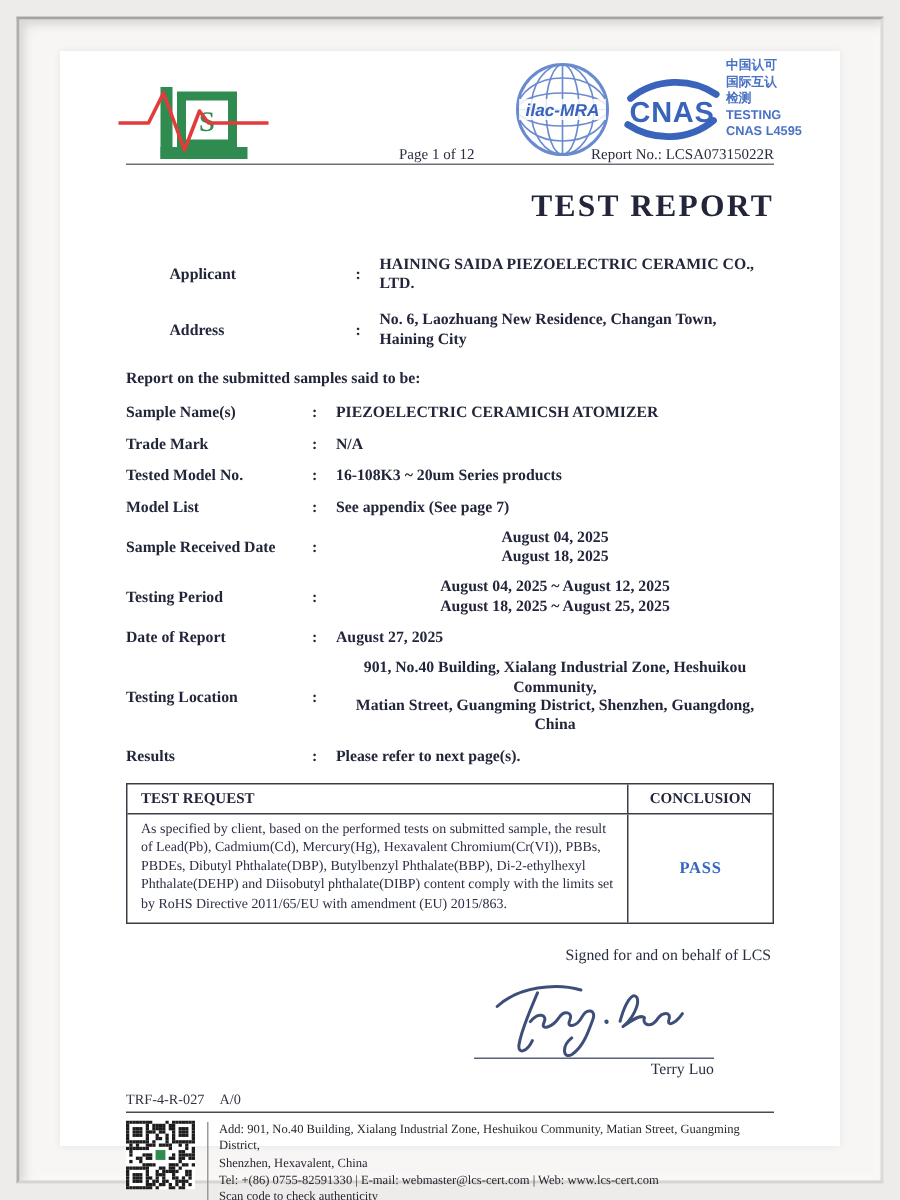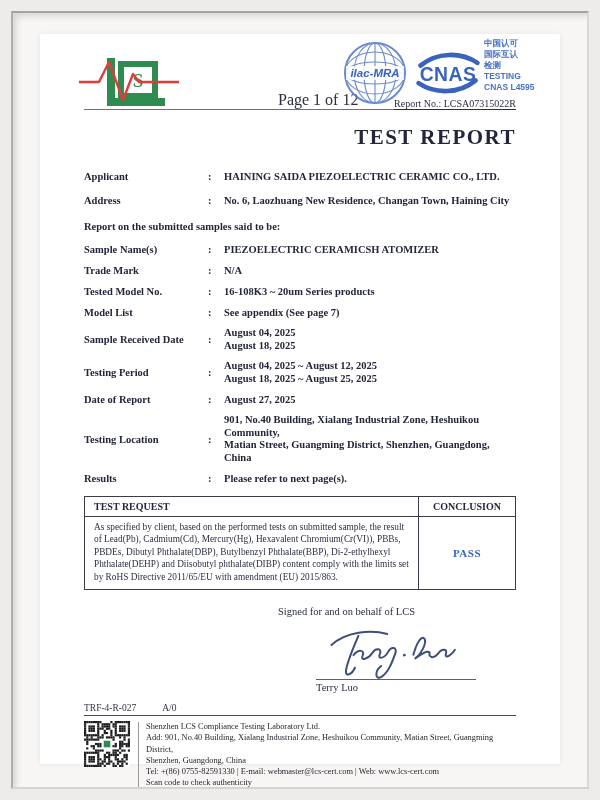--- a/index.html
+++ b/index.html
@@ -21,64 +21,64 @@
   .paper {
     position:absolute; left:40px; right:40px; top:34px; bottom:36px;
     background:#ffffff;
     box-shadow:0 0 5px rgba(0,0,0,.07);
   }
   .content { position:absolute; inset:0; padding:0 44px; color:#1d2133; }
 
   
   .header { position:relative; height:76px; border-bottom:1.5px solid #70707a; }
   .lcs-logo { position:absolute; left:-7px; top:20px; }
-  .page-label { position:absolute; left:194px; bottom:0px; font-size:16px; color:#2a2e40; }
+  .page-label { position:absolute; left:182px; bottom:0px; font-size:10px; color:#2a2e40; }
   .report-no { position:absolute; right:0; bottom:0px; font-size:10px; color:#2a2e40;
-               text-decoration:underline; text-underline-offset:2px; }
+               text-underline-offset:2px; }
   .ilac-stamp { position:absolute; left:258px; top:6px; }
   .cnas-logo { position:absolute; left:328px; top:16px; }
   .cnas-text { position:absolute; left:400px; top:4px; width:64px;
                font-family:Liberation Sans, sans-serif; font-weight:bold;
                font-size:8.5px; line-height:1.28; color:#4a72c4; }
 
   
   .doc-title { margin-top:15px; text-align:right; font-size:21px; font-weight:bold;
                letter-spacing:1.5px; color:#23263a; }
 
   
-  .apl-block { margin-top:20px; }
+  .apl-block { margin-top:20px;margin-left:29px; }
   .frow { display:flex; align-items:center; margin-bottom:8px;
           font-weight:bold; font-size:10.5px; line-height:13px; color:#23263a; }
   .frow .lbl { width:124px; flex:none; }
   .frow .colon { width:16px; flex:none; }
   .frow .val { flex:1; }
-  .frow .vline { line-height:12.5px; }
+  .frow .vline { line-height:12.5px;text-align:center; }
   .apl-block .frow { margin-bottom:11px; }
   .intro-line { margin:14px 0 11px; font-weight:bold; font-size:10.5px; color:#23263a; }
 
   
   .req-table { margin-top:11px; border:1.8px solid #3c3c46; }
   .rt-row { display:flex; }
   .rt-row.head { border-bottom:1.8px solid #3c3c46; }
   .rt-c1 { flex:1; padding:4px 9px; }
   .rt-c2 { width:97px; flex:none; border-left:1.8px solid #3c3c46;
            display:flex; align-items:center; justify-content:center; }
   .rt-row.head .rt-c1, .rt-row.head .rt-c2 { font-weight:bold; font-size:10px; color:#23263a; }
   .rt-row.body .rt-c1 { font-size:9.3px; line-height:1.34; color:#2b2f44; padding:4px 9px 6px; }
   .pass-value { color:#3566c0; font-weight:bold; font-size:11px; letter-spacing:.5px; }
 
   
-  .sig-block { width:236px; margin:16px 2px 0 auto; text-align:left; }
+  .sig-block { width:236px; margin:16px 2px 0 auto; text-align:right; }
   .signed-for { font-size:10.5px; color:#2a2e40; }
   .sig-script { display:block; margin:4px auto 0; transform:rotate(-2deg); }
   .sig-name { margin:0 38px; border-top:1px solid #596078; padding-top:2px;
               font-size:10.5px; color:#2a2e40; }
 
   
-  .trf-row { display:flex; gap:26px; margin-top:10px; padding-bottom:2px;
+  .trf-row { display:flex; gap:10px; margin-top:10px; padding-bottom:2px;
              border-bottom:1.5px solid #4a4a52; font-size:9.5px; color:#30343f; }
   .footer-body { display:flex; margin-top:5px; }
   .qr-box { width:48px; flex:none; }
   .v-div { width:1px; background:#9a9a9a; margin:1px 7px 1px 6px; }
   .f-text { font-size:8.4px; line-height:1.33; color:#26262e; }
 </style>
 </head>
 <body>
 
 <div class="mat"></div>
@@ -473,22 +473,21 @@
               <rect x="28" y="40" width="2" height="2"></rect>
               <rect x="32" y="40" width="2" height="2"></rect>
               <rect x="34" y="40" width="2" height="2"></rect>
             </g>
             <rect x="16.5" y="16.5" width="9" height="9" fill="#fff"></rect>
             <rect x="18" y="18" width="6" height="6" fill="#2f8b4f"></rect>
           </svg>
       </span>
       <span class="v-div"></span>
       <div class="f-text">
-        <div>Shenzhen LCS Compliance Testing Laboratory Ltd.</div>
         <div>Add: 901, No.40 Building, Xialang Industrial Zone, Heshuikou Community, Matian Street, Guangming District,</div>
-        <div>Shenzhen, Guangdong, China</div>
+        <div>Shenzhen, Hexavalent, China</div>
         <div>Tel: +(86) 0755-82591330 | E-mail: webmaster@lcs-cert.com | Web: www.lcs-cert.com</div>
         <div>Scan code to check authenticity</div>
       </div>
     </div>
 
   </div>
 </div>
 
 </body></html>

